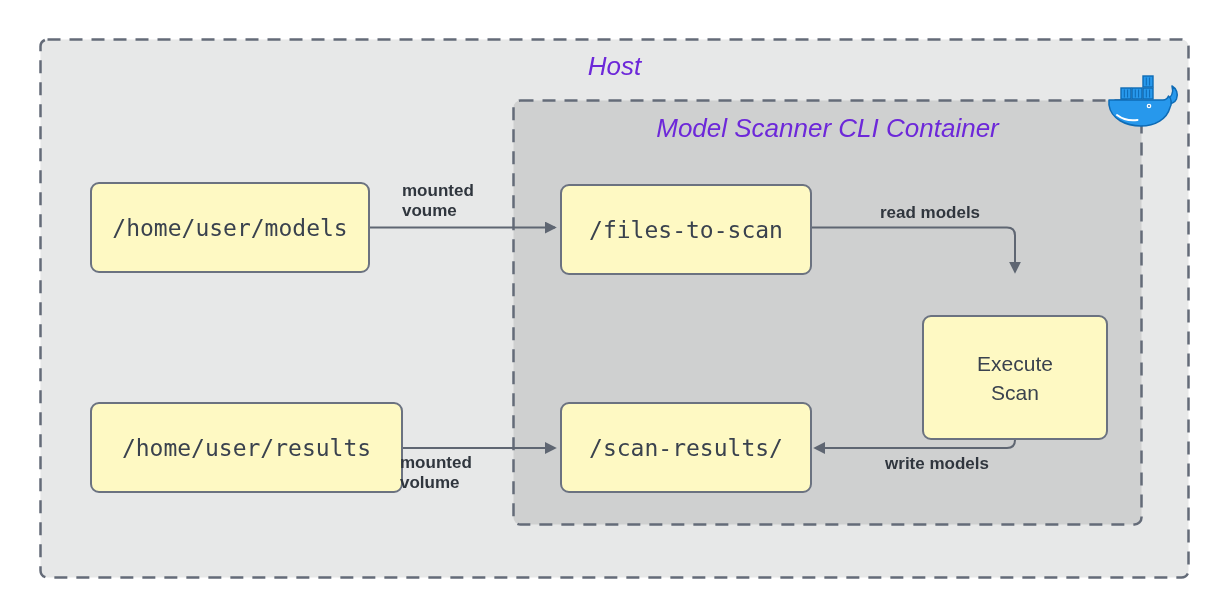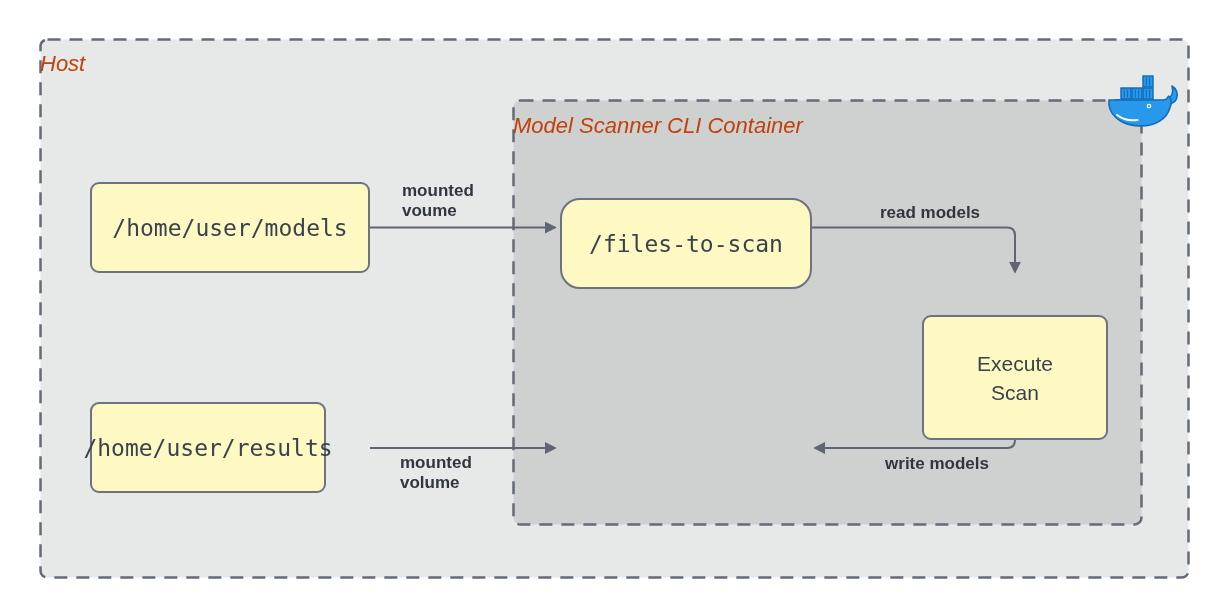--- a/index.html
+++ b/index.html
@@ -29,24 +29,24 @@
     font-size: 23px;
     letter-spacing: 0px;
   }
   .node.sans {
     font-size: 21px;
     line-height: 29px;
     white-space: pre-line;
   }
   .zone-title {
     position: absolute;
-    text-align: left;
+    text-align: center;
     font-style: italic;
-    font-size: 22px;
-    color: #c2410c;
+    font-size: 26px;
+    color: #6d28d9;
   }
   .edge-label {
     position: absolute;
     font-size: 17px;
     font-weight: bold;
     line-height: 20px;
     color: #30363e;
     white-space: pre-line;
   }
   .edge-label.centered { transform: translateX(-50%); }
@@ -100,27 +100,28 @@
       <path d="M11,39 C17,43.5 25,45 31.5,44" fill="none" stroke="#ffffff" stroke-width="2" stroke-linecap="round"></path>
     </g>
   </svg>
 
   <div class="zone-title" style="left:40px; top:51px; width:1149px;">Host</div>
 
   <div class="zone-title" style="left:513px; top:113px; width:629px;">Model Scanner CLI Container</div>
 
   <div class="node mono" style="left:90px; top:182px; width:280px; height:91px;">/home/user/models</div>
 
-  <div class="node mono" style="left:560px; top:198px; width:252px; height:91px;border-radius:20px;">/files-to-scan</div>
+  <div class="node mono" style="left:560px; top:184px; width:252px; height:91px;">/files-to-scan</div>
 
   <div class="node sans" style="left:922px; top:275px; width:186px; height:125px;margin-top:40px;">Execute
 Scan</div>
 
-  <div class="node mono" style="left:90px; top:402px; width:236px; height:91px;">/home/user/results</div>
+  <div class="node mono" style="left:90px; top:402px; width:313px; height:91px;">/home/user/results</div>
 
+  <div class="node mono" style="left:560px; top:402px; width:252px; height:91px;">/scan-results/</div>
 
   <div class="edge-label" style="left:402px; top:181px;">mounted
 voume</div>
 
   <div class="edge-label centered" style="left:930px; top:203px;">read models</div>
 
   <div class="edge-label centered" style="left:937px; top:454px;">write models</div>
 
   <div class="edge-label" style="left:400px; top:453px;">mounted
 volume</div>

